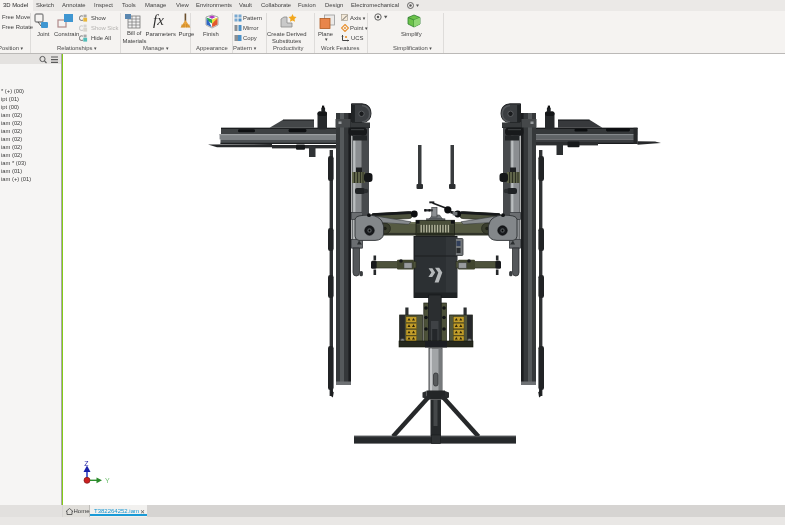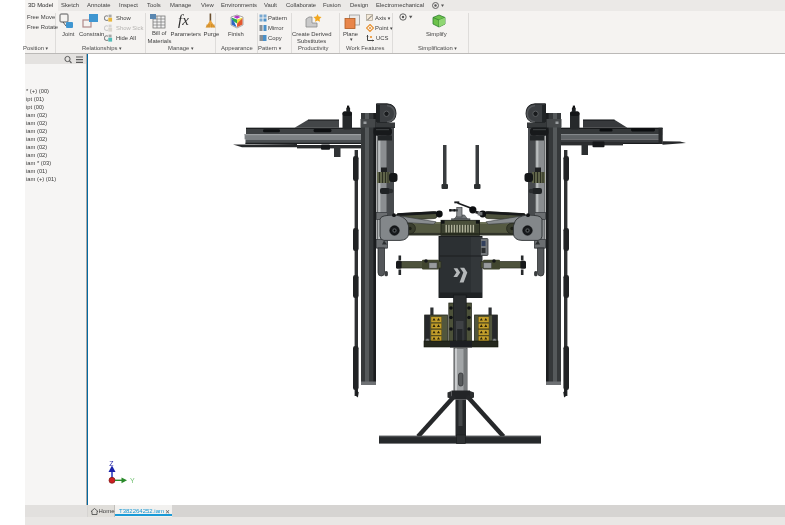--- a/index.html
+++ b/index.html
@@ -1,18 +1,18 @@
 <!DOCTYPE html>
 <html><head>
 <meta charset="utf-8">
 <style>
 html,body{margin:0;padding:0;width:785px;height:525px;overflow:hidden;
   font-family:"Liberation Sans",sans-serif;}
 *{box-sizing:border-box;}
-#app{position:relative;width:621px;height:525px;background:#0369a1;margin-left:25px;}
+#app{position:relative;width:621px;height:525px;background:#84cc16;}
 .abs{position:absolute;}
 #menubar{left:0;top:0;width:785px;height:11px;background:#ebe9e7;font-size:5.9px;color:#3e3e3e;}
 .mi{position:absolute;top:1.5px;}
 #ribbon{left:0;top:11px;width:785px;height:43px;background:#f5f3f1;border-bottom:1px solid #bbb9b7;}
 .sep{position:absolute;top:2px;height:40px;width:1px;background:#dedcda;}
 .seclab{position:absolute;top:34px;font-size:5.9px;color:#4c4c4c;white-space:nowrap;}
 .btxt{position:absolute;font-size:5.9px;color:#3e3e3e;white-space:nowrap;}
 #panel{left:0;top:54px;width:62px;height:451px;background:#f6f5f4;border-right:1px solid #a9a7a5;}
 #panelhead{left:0;top:0;width:61px;height:10px;background:#e4e2e0;}
 .trow{position:absolute;left:1px;font-size:5.8px;color:#3a3a3a;white-space:nowrap;}

